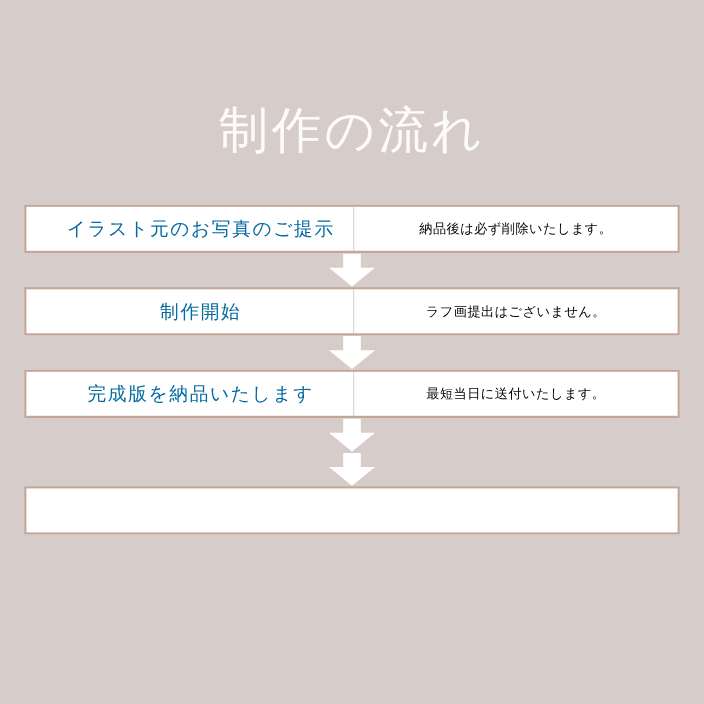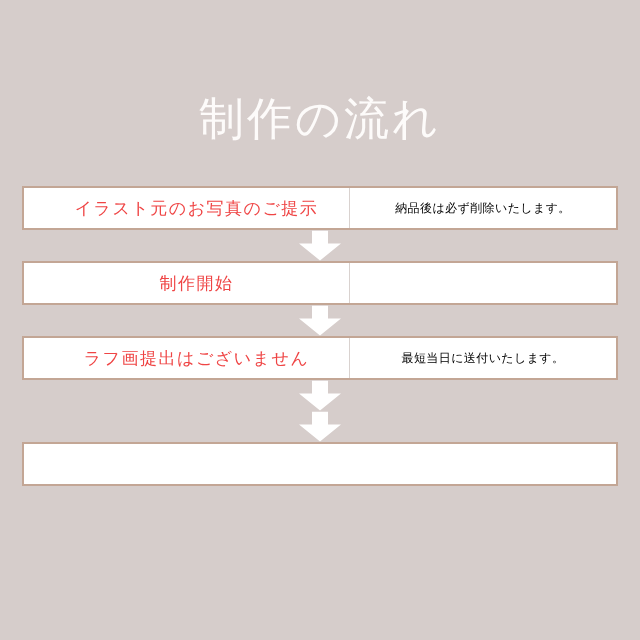--- a/index.html
+++ b/index.html
@@ -40,27 +40,27 @@
     display: flex;
     width: 100%;
     height: 44px;
     box-sizing: border-box;
     background: #ffffff;
     border: 2px solid #c3a695;
     position: relative;
   }
 
   .flow-step-label {
-    width: 326px;
+    width: 298px;
     box-sizing: border-box;
     display: flex;
     align-items: center;
     justify-content: center;
     font-size: 17px;
-    color: #ef4444;
+    color: #0369a1;
     letter-spacing: 1.5px;
     border-right: 1px solid #d9d2cf;
     height: 100%;
     padding-left: 20px;
   }
 
   .flow-step-note {
     flex: 1;
     box-sizing: border-box;
     display: flex;
@@ -101,30 +101,31 @@
   </div>
 
   <div class="flow-connector">
     <svg class="flow-arrow-icon" width="44" height="31" viewBox="0 0 44 31">
       <polygon points="14,0 30,0 30,13 43,13 22,30 1,13 14,13" fill="#ffffff"></polygon>
     </svg>
   </div>
 
   <div class="flow-row">
     <div class="flow-step-label">制作開始</div>
+    <div class="flow-step-note">ラフ画提出はございません。</div>
   </div>
 
   <div class="flow-connector">
     <svg class="flow-arrow-icon" width="44" height="31" viewBox="0 0 44 31">
       <polygon points="14,0 30,0 30,13 43,13 22,30 1,13 14,13" fill="#ffffff"></polygon>
     </svg>
   </div>
 
   <div class="flow-row">
-    <div class="flow-step-label">ラフ画提出はございません</div>
+    <div class="flow-step-label">完成版を納品いたします</div>
     <div class="flow-step-note">最短当日に送付いたします。</div>
   </div>
 
   <div class="flow-connector">
     <svg class="flow-arrow-icon" width="44" height="31" viewBox="0 0 44 31">
       <polygon points="14,0 30,0 30,13 43,13 22,30 1,13 14,13" fill="#ffffff"></polygon>
     </svg>
   </div>
 
 

